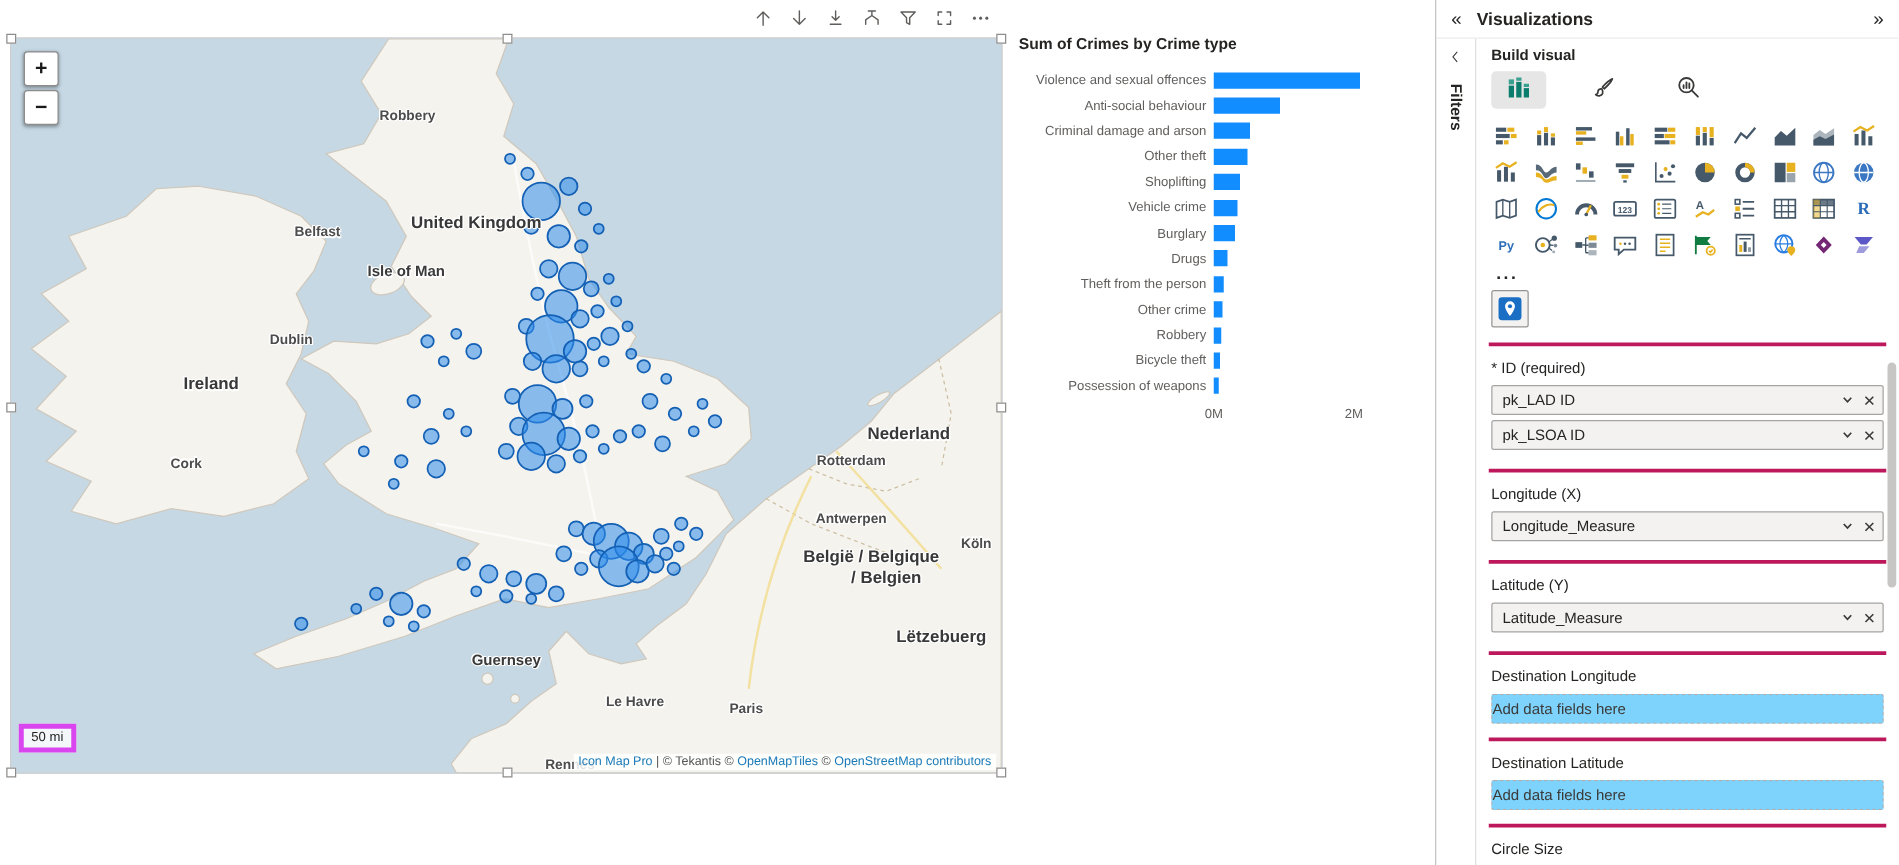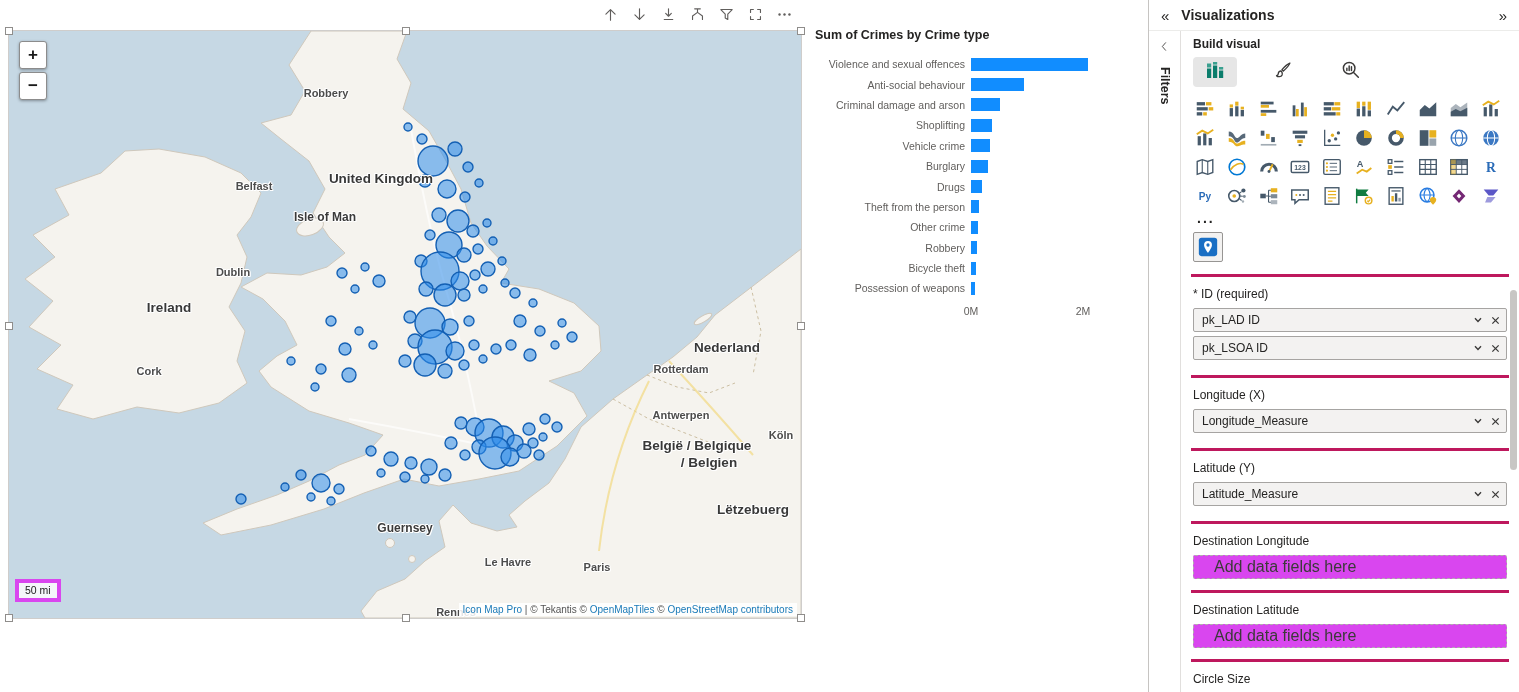--- a/index.html
+++ b/index.html
@@ -68,21 +68,21 @@
   #custom-visual-row{margin:0 0 12px 2px;}
   .custom-visual-box{width:28px;height:28px;border:1px solid #979593;background:#f3f2f1;border-radius:2px;
     display:flex;align-items:center;justify-content:center;cursor:pointer;}
   .well-group{border-top:3px solid #be185d;padding:9px 2px 11px;}
   .well-label{font-size:12px;color:#252423;margin-bottom:6px;line-height:16px;}
   .pill{height:22px;background:#f3f2f1;border:1px solid #a6a4a2;border-radius:2px;display:flex;align-items:center;
     padding:0 6px 0 8px;margin-bottom:4px;cursor:pointer;}
   .pill-text{flex:1;font-size:12px;color:#252423;white-space:nowrap;overflow:hidden;}
   .pill-ic{display:flex;align-items:center;color:#3b3a39;margin-left:8px;cursor:pointer;}
   .empty-well{height:22px;border:1px dashed #b1afad;border-radius:2px;display:flex;align-items:center;
-    padding:0 20px;font-size:16px;color:#3b3a39;background:#d946ef;cursor:pointer;}
+    padding:0 0;font-size:12px;color:#3b3a39;background:#7dd3fc;cursor:pointer;}
   #panel-scrollbar{position:absolute;right:2px;top:290px;width:7px;height:180px;background:#c8c6c4;border-radius:4px;cursor:pointer;}
 </style>
 </head>
 <body>
 
 <div id="app">
 
   <div id="visual-header">
       <span class="vh-icon">
         <svg width="17" height="17" viewBox="0 0 24 24" fill="none" stroke="currentColor" stroke-width="1.6" stroke-linecap="round" stroke-linejoin="round">
@@ -290,20 +290,26 @@
             <span class="chart-bar" style="width: 42.22%; background: rgb(17, 141, 255);"></span>
           </span>
         </div>
         <div class="chart-row">
           <span class="chart-cat">Criminal damage and arson</span>
           <span class="chart-track">
             <span class="chart-bar" style="width: 23.11%; background: rgb(17, 141, 255);"></span>
           </span>
         </div>
         <div class="chart-row">
+          <span class="chart-cat">Other theft</span>
+          <span class="chart-track">
+            <span class="chart-bar" style="width: 21.78%; background: rgb(17, 141, 255);"></span>
+          </span>
+        </div>
+        <div class="chart-row">
           <span class="chart-cat">Shoplifting</span>
           <span class="chart-track">
             <span class="chart-bar" style="width: 16.89%; background: rgb(17, 141, 255);"></span>
           </span>
         </div>
         <div class="chart-row">
           <span class="chart-cat">Vehicle crime</span>
           <span class="chart-track">
             <span class="chart-bar" style="width: 15.11%; background: rgb(17, 141, 255);"></span>
           </span>

